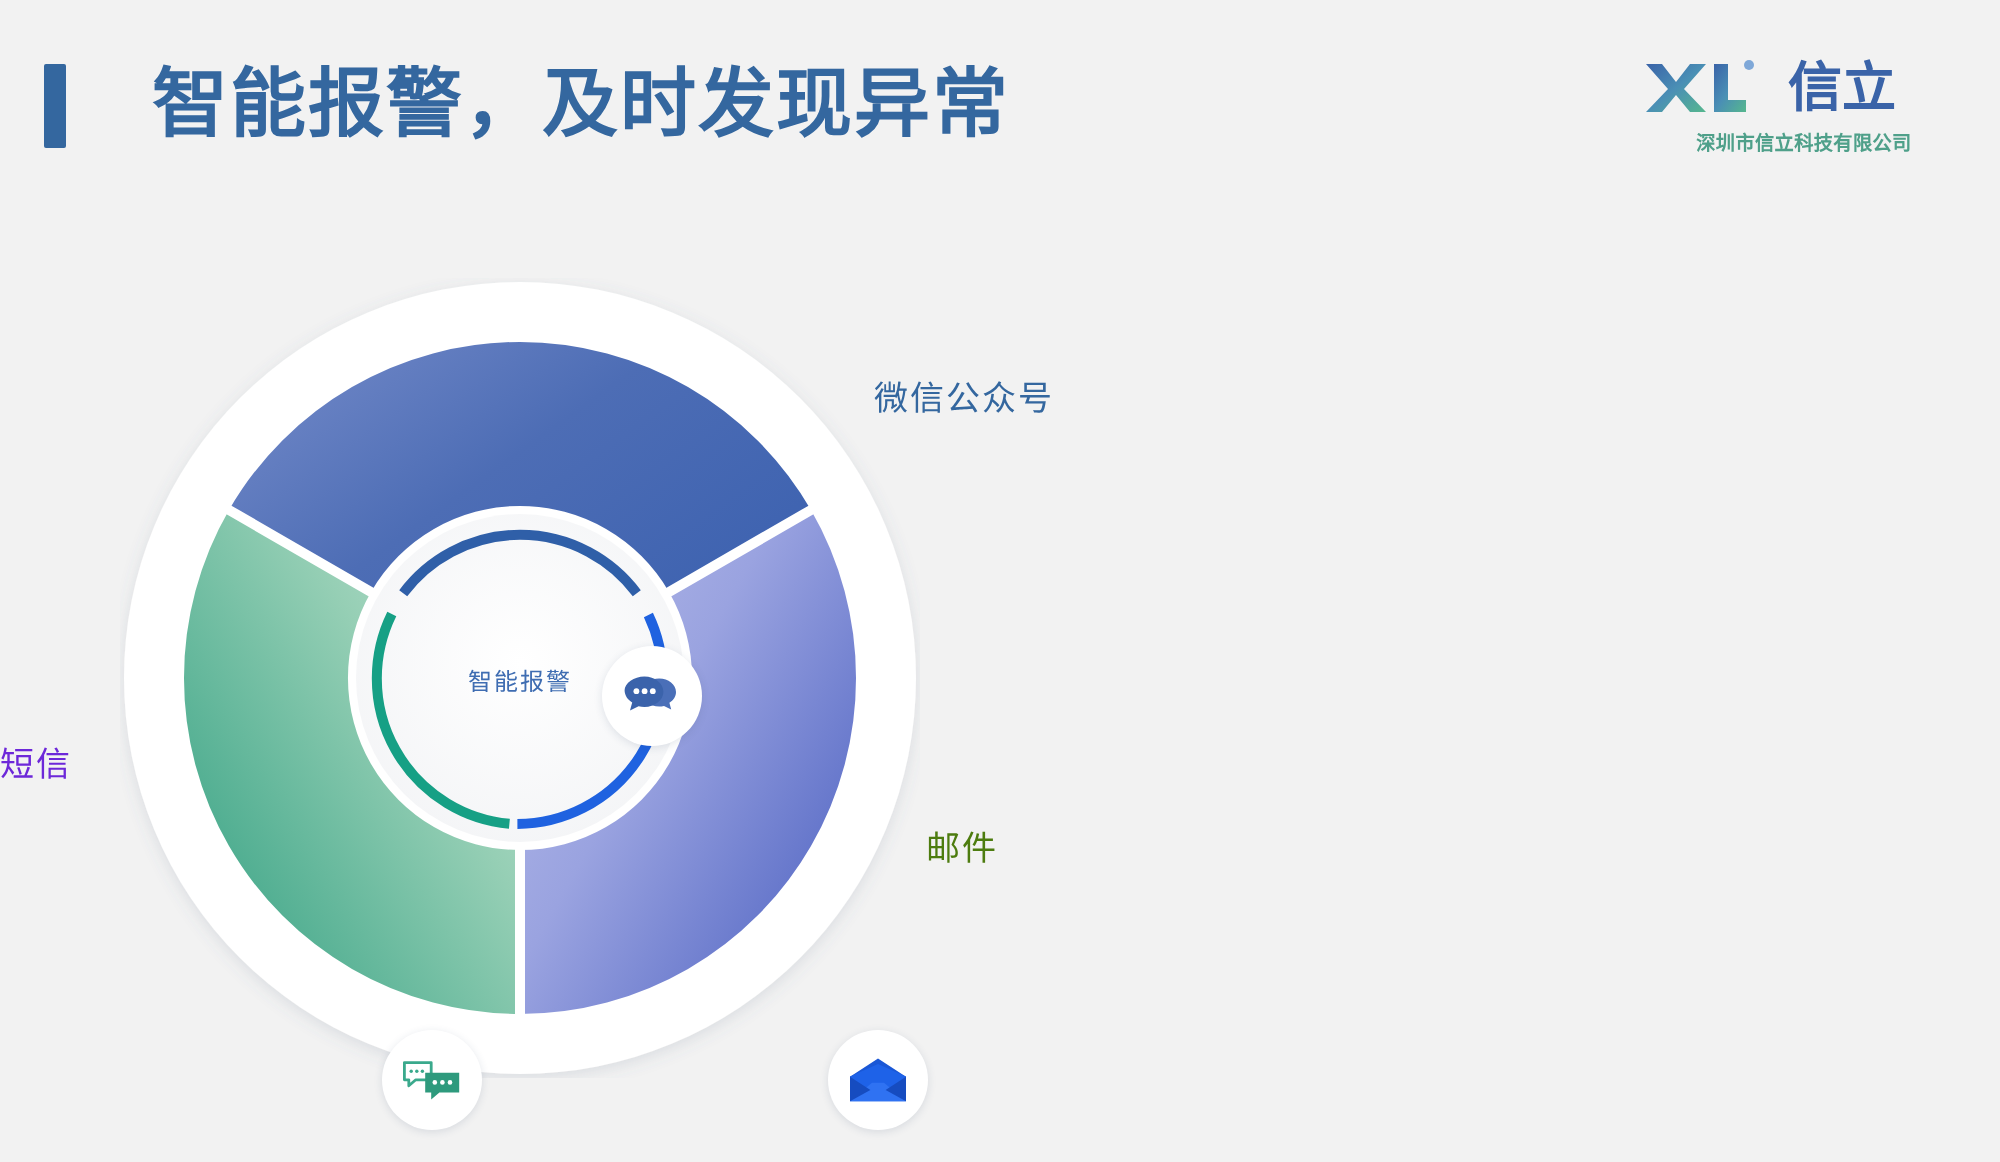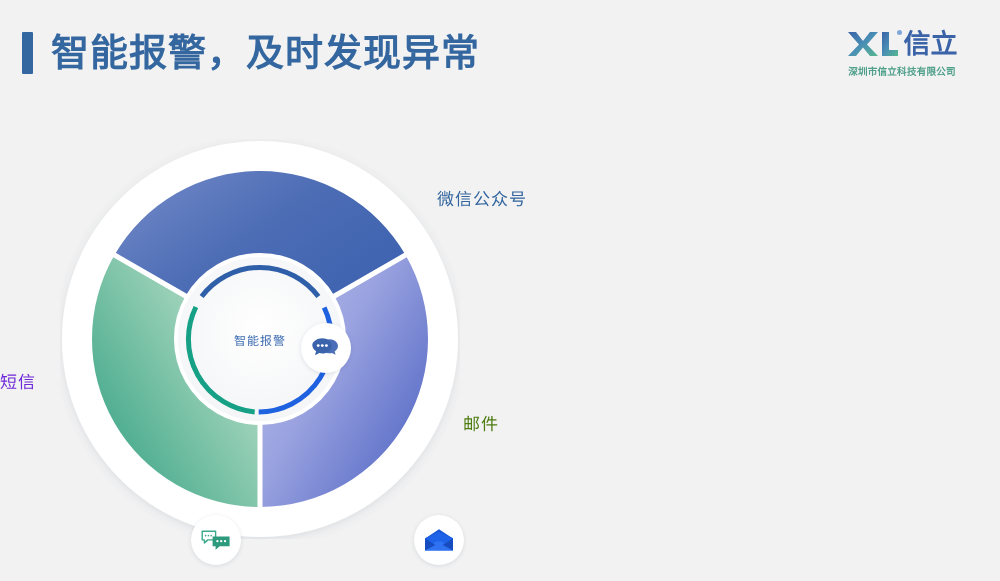--- a/index.html
+++ b/index.html
@@ -29,20 +29,21 @@
     top: 0; left: 0;
     width: 1000px;
     height: 108px;
   }
   .title-wrap {
     position: absolute;
     left: 22px;
     top: 32px;
     display: flex;
     align-items: center;
+    gap: 25px;
   }
   .title-bar {
     width: 11px;
     height: 42px;
     background: #34679f;
     border-radius: 1px;
     margin-right: 18px;
   }
   .page-title {
     font-size: 38px;
@@ -57,22 +58,22 @@
   .logo {
     position: absolute;
     right: 18px;
     top: 28px;
     text-align: center;
     width: 160px;
   }
   .logo-main {
     display: flex;
     align-items: center;
-    justify-content: center;
-    gap: 5px;
+    justify-content: flex-start;
+    gap: 20px;
     height: 32px;
   }
   .logo-xl {
     position: relative;
     width: 52px;
     height: 28px;
   }
   .logo-dot {
     position: absolute;
     right: -3px;

